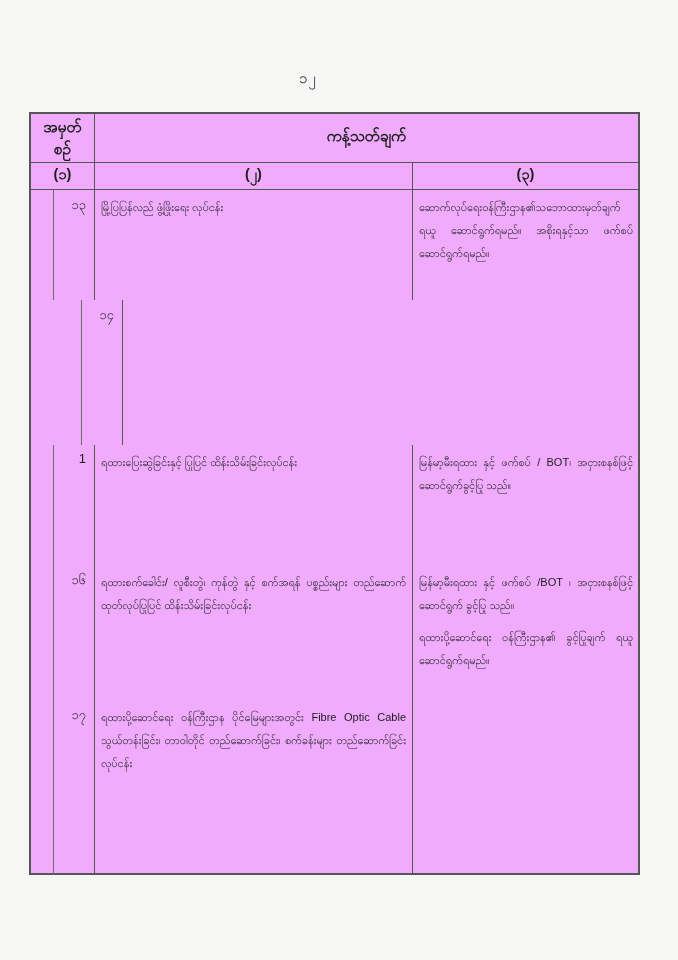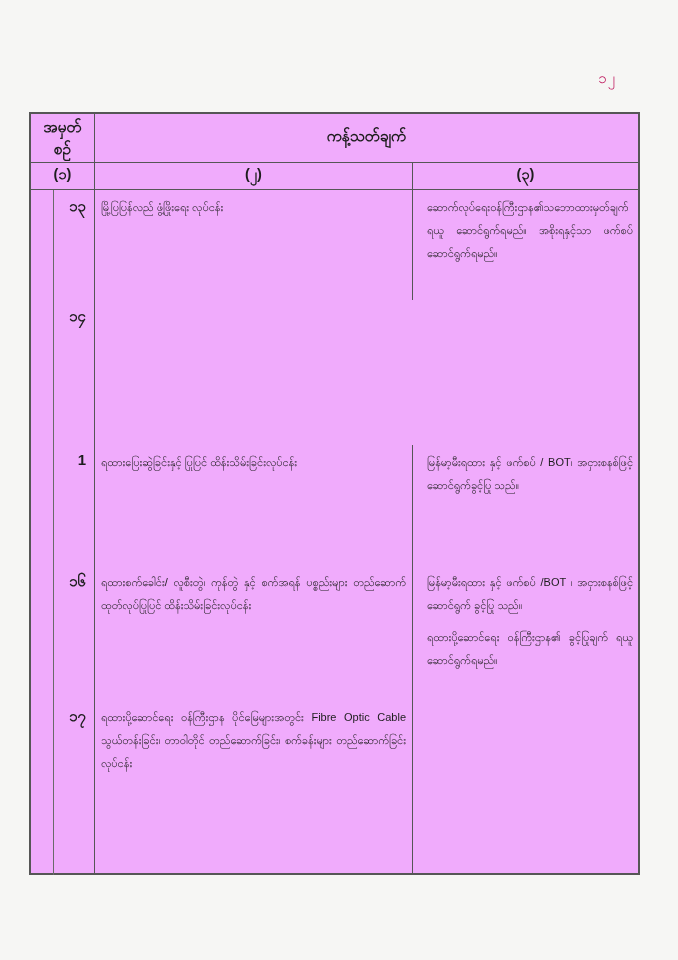--- a/index.html
+++ b/index.html
@@ -7,21 +7,21 @@
     width:678px;height:960px;
     background:#f6f6f4;
     font-family:"Liberation Sans","DejaVu Sans",sans-serif;
     color:#222;
     position:relative;
     overflow:hidden;
   }
   .page{position:absolute;inset:0;}
   .page-number{
     position:absolute;top:68px;left:0;width:616px;
-    text-align:right;font-size:15px;font-weight:500;color:#be185d;
+    text-align:center;font-size:15px;font-weight:500;color:#0f172a;
     letter-spacing:1px;
   }
   .doc-table{
     position:absolute;left:29px;top:112px;
     width:611px;height:763px;
     border:2px solid #565656;
     box-sizing:border-box;
     background:#f0abfc;
     display:flex;flex-direction:column;justify-content:center;
   }
@@ -39,30 +39,30 @@
     display:flex;align-items:center;justify-content:center;
     font-weight:700;font-size:15.5px;color:#1d1d1d;text-align:center;
   }
   .hdr1 .c-sn.cell{flex-direction:column;line-height:1.45;padding-top:2px;}
   .hdr2 .cell{font-size:14.5px;}
 
   .tbody{flex:1;display:flex;flex-direction:column;}
   .entry{display:flex;flex-direction:row;box-sizing:border-box;flex:none;}
   .entry .c-gutter{border-right:1.2px solid #6a6a6a;}
   .entry .c-serial{border-right:1.5px solid #565656;
-    text-align:right;padding:6px 8px 0 0;font-size:15px;font-weight:700;color:#1d1d1d;}
+    text-align:right;padding:6px 8px 0 0;font-size:13px;font-weight:400;color:#1d1d1d;}
   .entry .c-biz{padding:6px 6px 0 6px;}
-  .entry .c-res{padding:6px 5px 0 6px;margin-left:8px;}
+  .entry .c-res{padding:6px 5px 0 6px;}
   .entry p{
     margin:0 0 0 0;
     font-size:11px;line-height:23px;font-weight:500;color:#1d1d1d;
     text-align:justify;
   }
   .entry p.para2{margin-top:9px;}
-  .h110{height:110px;} .h145{height:145px;} .h120{height:120px;}
+  .h110{height:110px;} .h145{height:145px;padding-left:28px;} .h120{height:120px;}
   .h135{height:135px;} .h175{height:175px;}
 </style>
 </head>
 <body>
 
 <div class="page">
 
   <div class="page-number">၁၂</div>
 
   <div class="doc-table">

